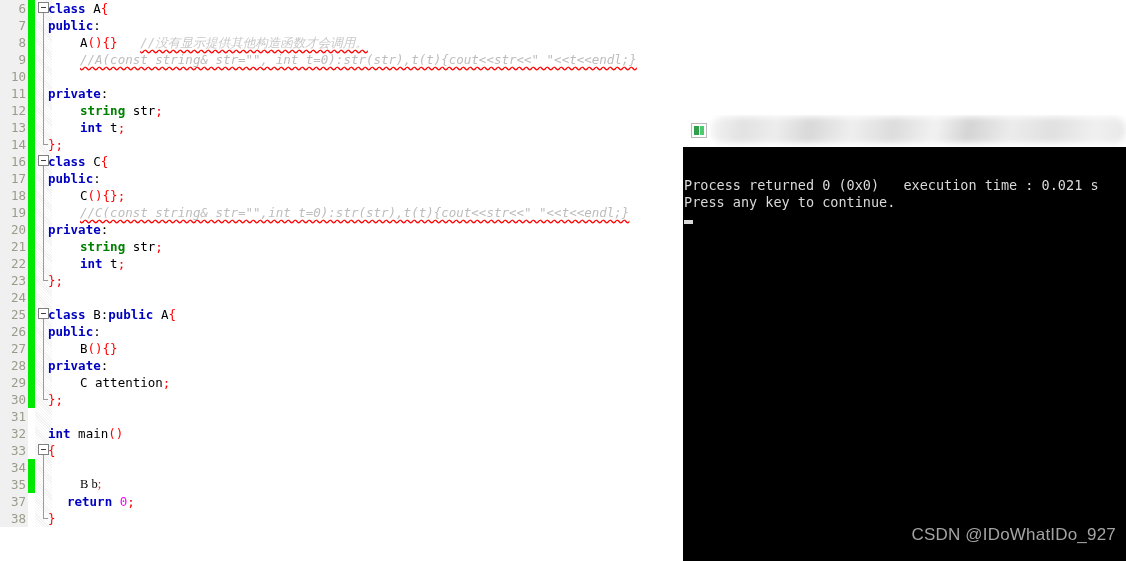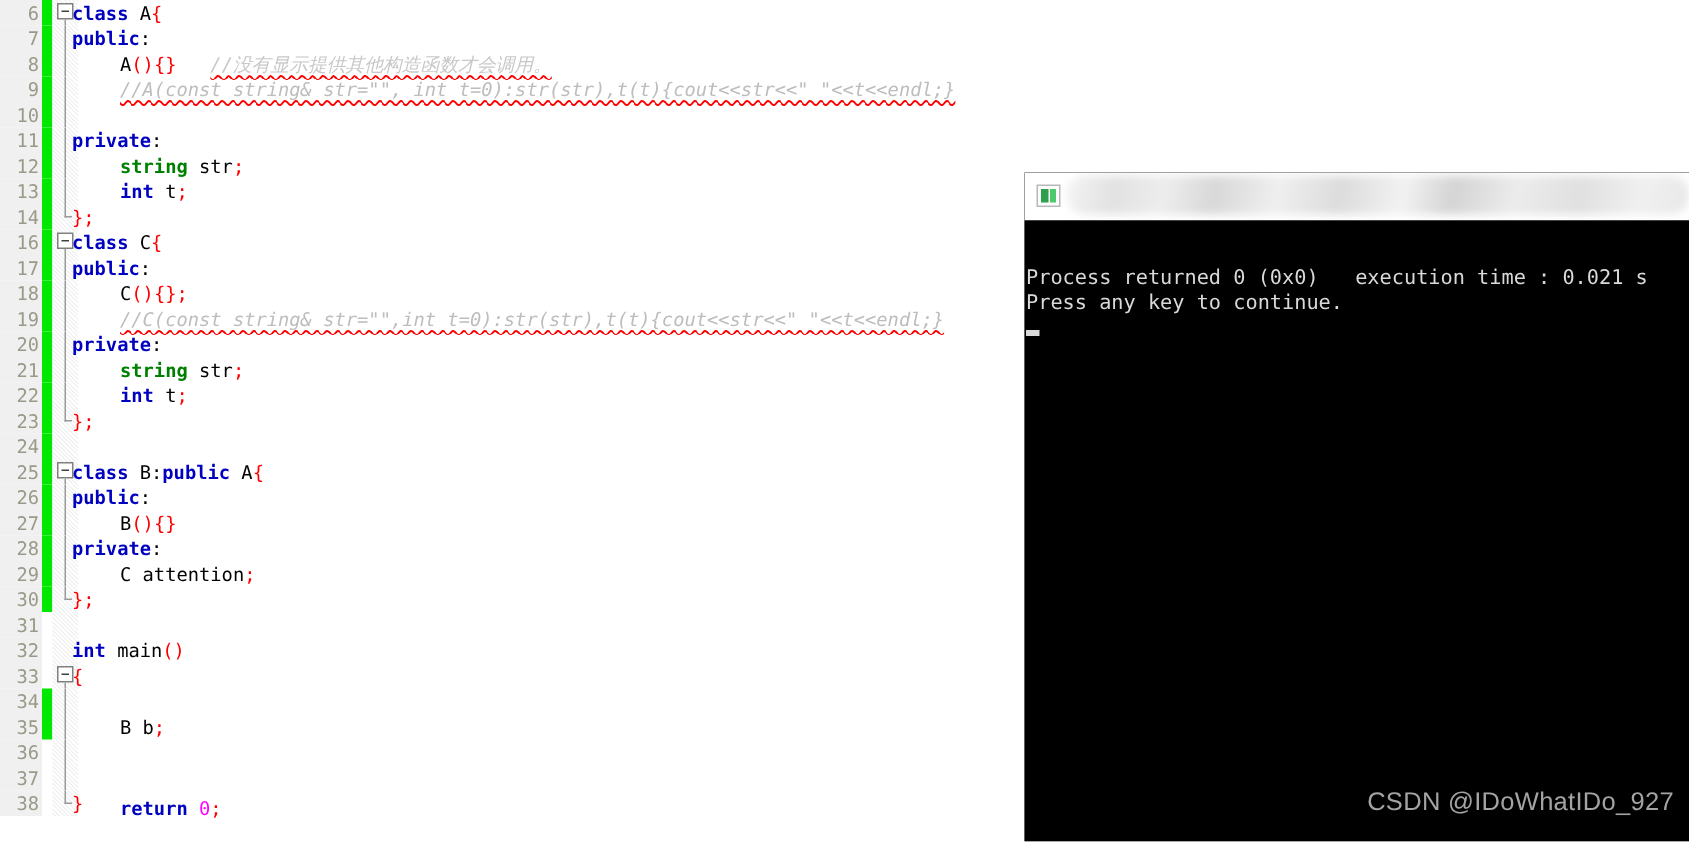--- a/index.html
+++ b/index.html
@@ -229,23 +229,22 @@
         <div class="row"><div class="gutter-num"><span>25</span></div><div class="change-bar changed"></div><div class="fold-col"><div class="fold-box"></div><div class="fold-line half-top" style="top: 13px; height: 4px;"></div></div><div class="code-text" style="left: 48px;"><span class="kw">class </span><span class="id">B</span><span class="id">:</span><span class="kw">public </span><span class="id">A</span><span class="pun">{</span></div></div>
         <div class="row"><div class="gutter-num"><span>26</span></div><div class="change-bar changed"></div><div class="fold-col"><div class="fold-line"></div></div><div class="code-text" style="left: 48px;"><span class="kw">public</span><span class="id">:</span></div></div>
         <div class="row"><div class="gutter-num"><span>27</span></div><div class="change-bar changed"></div><div class="fold-col"><div class="fold-line"></div></div><div class="code-text" style="left: 80px;"><span class="id">B</span><span class="pun">()</span><span class="pun">{}</span></div></div>
         <div class="row"><div class="gutter-num"><span>28</span></div><div class="change-bar changed"></div><div class="fold-col"><div class="fold-line"></div></div><div class="code-text" style="left: 48px;"><span class="kw">private</span><span class="id">:</span></div></div>
         <div class="row"><div class="gutter-num"><span>29</span></div><div class="change-bar changed"></div><div class="fold-col"><div class="fold-line"></div></div><div class="code-text" style="left: 80px;"><span class="id">C attention</span><span class="pun">;</span></div></div>
         <div class="row"><div class="gutter-num"><span>30</span></div><div class="change-bar changed"></div><div class="fold-col"><div class="fold-end"></div></div><div class="code-text" style="left: 48px;"><span class="pun">};</span></div></div>
         <div class="row"><div class="gutter-num"><span>31</span></div><div class="change-bar"></div><div class="fold-col"></div><div class="code-text" style="left: 48px;"></div></div>
         <div class="row"><div class="gutter-num"><span>32</span></div><div class="change-bar"></div><div class="fold-col"></div><div class="code-text" style="left: 48px;"><span class="kw">int </span><span class="id">main</span><span class="pun">()</span></div></div>
         <div class="row"><div class="gutter-num"><span>33</span></div><div class="change-bar"></div><div class="fold-col"><div class="fold-box"></div><div class="fold-line half-top" style="top: 13px; height: 4px;"></div></div><div class="code-text" style="left: 48px;"><span class="pun">{</span></div></div>
         <div class="row"><div class="gutter-num"><span>34</span></div><div class="change-bar changed"></div><div class="fold-col"><div class="fold-line"></div></div><div class="code-text" style="left: 48px;"></div></div>
-        <div class="row"><div class="gutter-num"><span>35</span></div><div class="change-bar changed"></div><div class="fold-col"><div class="fold-line"></div></div><div class="code-text" style="left: 80px;"><span class="id">B b</span><span class="pun">;</span></div></div>
-        <div class="row"><div class="gutter-num"><span>36</span></div><div class="change-bar"></div><div class="fold-col"><div class="fold-line"></div></div><div class="code-text" style="left: 48px;"></div></div>
-        <div class="row"><div class="gutter-num"><span>37</span></div><div class="change-bar"></div><div class="fold-col"><div class="fold-line"></div></div><div class="code-text" style="left: 80px; margin-top: 20px;"><span class="kw">return </span><span class="num">0</span><span class="pun">;</span></div></div>
+        <div class="row"><div class="gutter-num"><span>35</span></div><div class="change-bar changed"></div><div class="fold-col"><div class="fold-line"></div></div><div class="code-text" style="left: 80px; font-family: Liberation Serif, serif;"><span class="id">B b</span><span class="pun">;</span></div></div>
+        <div class="row"><div class="gutter-num"><span>37</span></div><div class="change-bar"></div><div class="fold-col"><div class="fold-line"></div></div><div class="code-text" style="left: 67px;"><span class="kw">return </span><span class="num">0</span><span class="pun">;</span></div></div>
         <div class="row"><div class="gutter-num"><span>38</span></div><div class="change-bar"></div><div class="fold-col"><div class="fold-end"></div></div><div class="code-text" style="left: 48px;"><span class="pun">}</span></div></div>
       </div>
   </div>
 
   <div class="console-win">
     <div class="console-title">
       <div class="console-icon"></div>
       <div class="console-title-blur"></div>
     </div>
     <div class="console-body" id="console-body"><div class="console-line">Process returned 0 (0x0)   execution time : 0.021 s</div><div class="console-line">Press any key to continue.</div><div class="console-cursor"></div></div>

